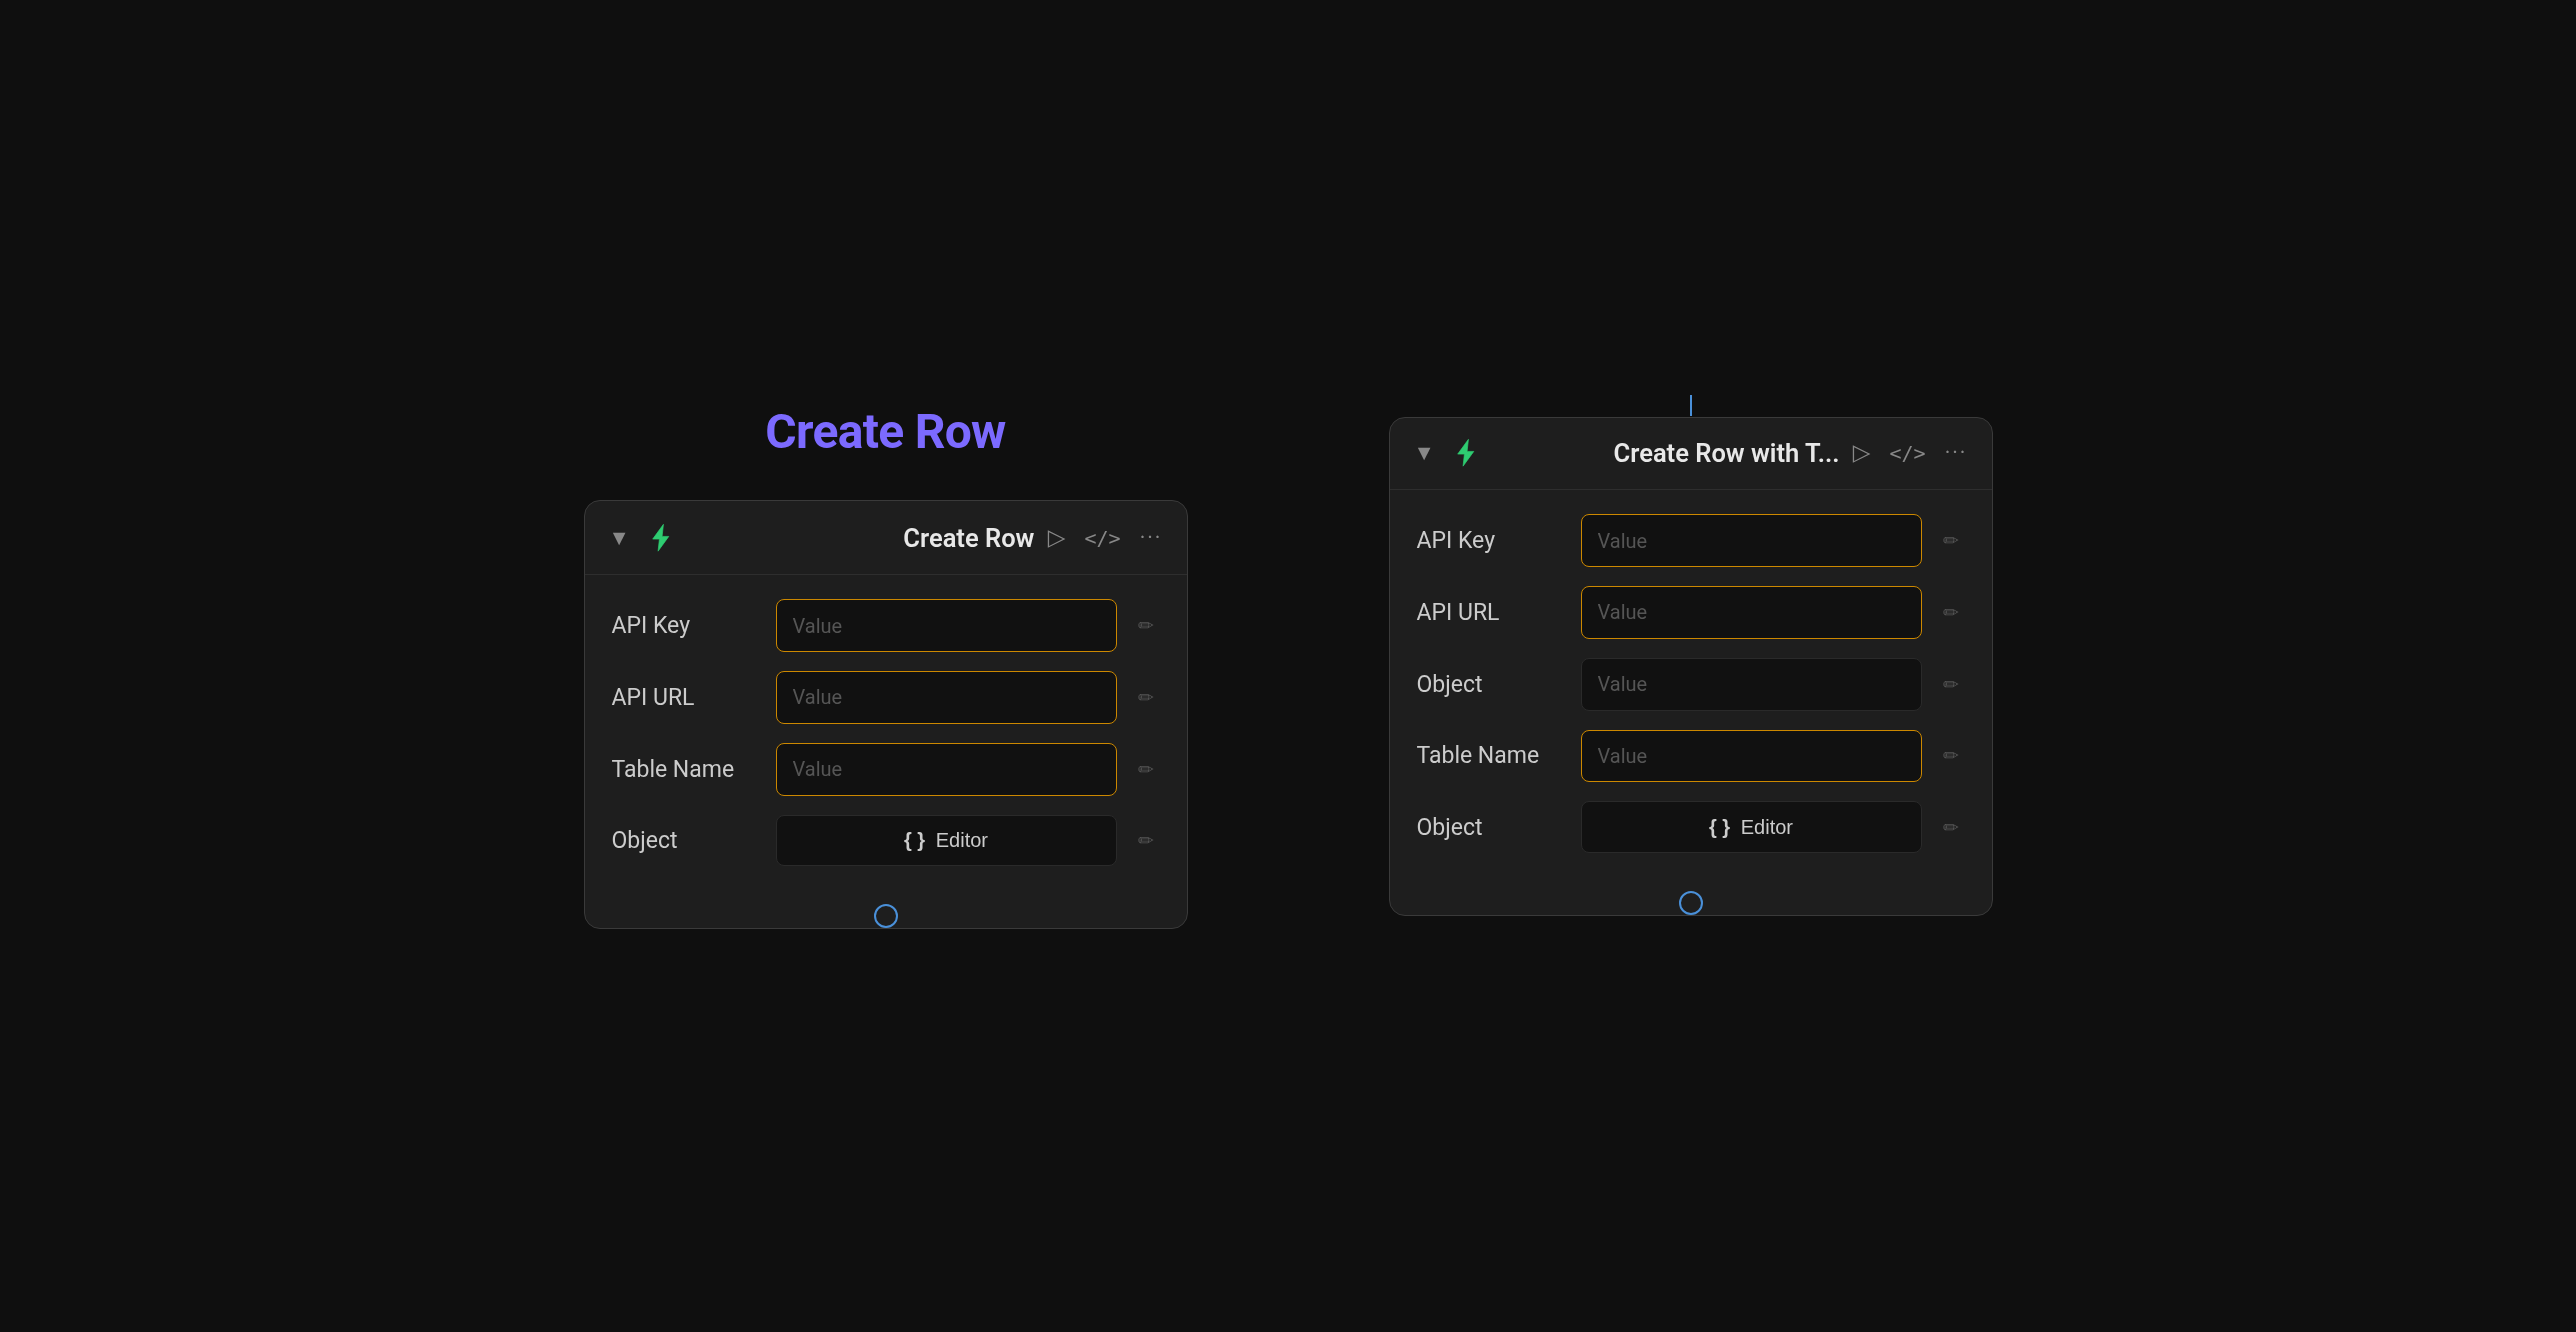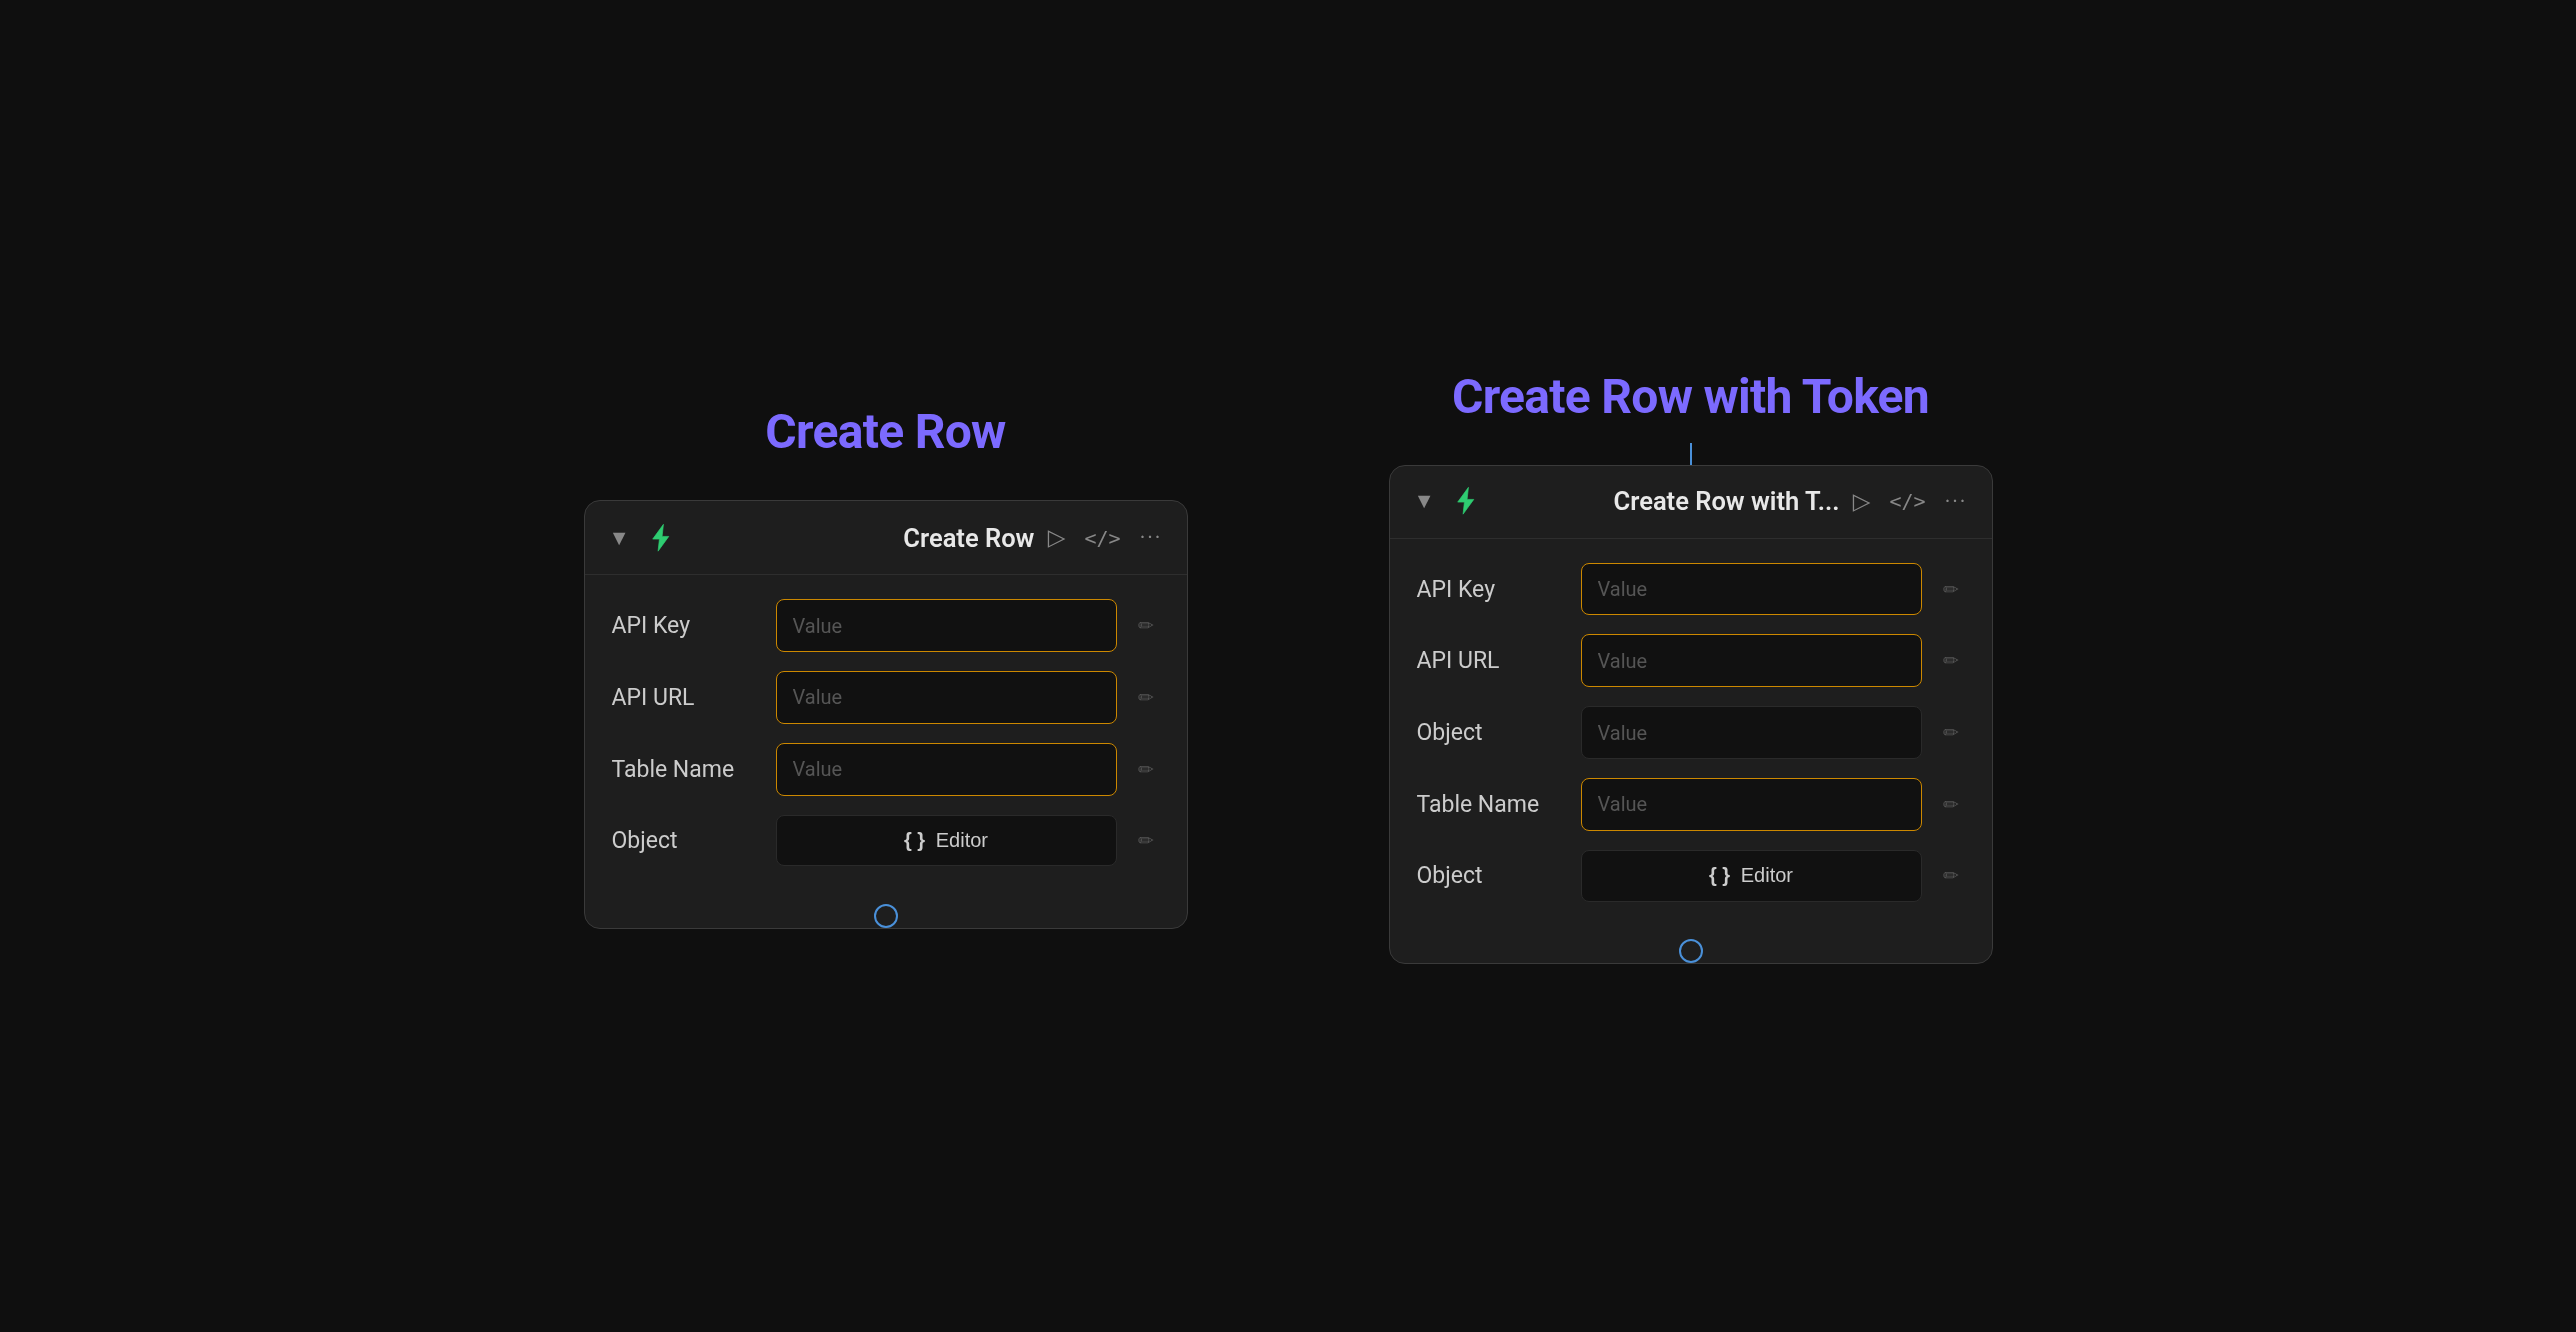--- a/index.html
+++ b/index.html
@@ -253,21 +253,20 @@
         </button>
         <span class="edit-icon">✏</span>
       </div>
     </div>
 
     <div class="connector-dot"></div>
   </div>
 </div>
 
 <div class="panel-wrapper">
-  <h1 class="panel-title">Create Row with Token</h1>
 
   <div class="node-card">
 
     <div class="top-connector-wrapper">
       <div style="width:2px; height:21.5px; background:#4a90d9; margin:0 auto; position:absolute; top:-23px; left:50%; transform:translateX(-50%);"></div>
     </div>
 
     <div class="node-header">
       <span class="header-chevron">▼</span>
       <div class="header-icon">

